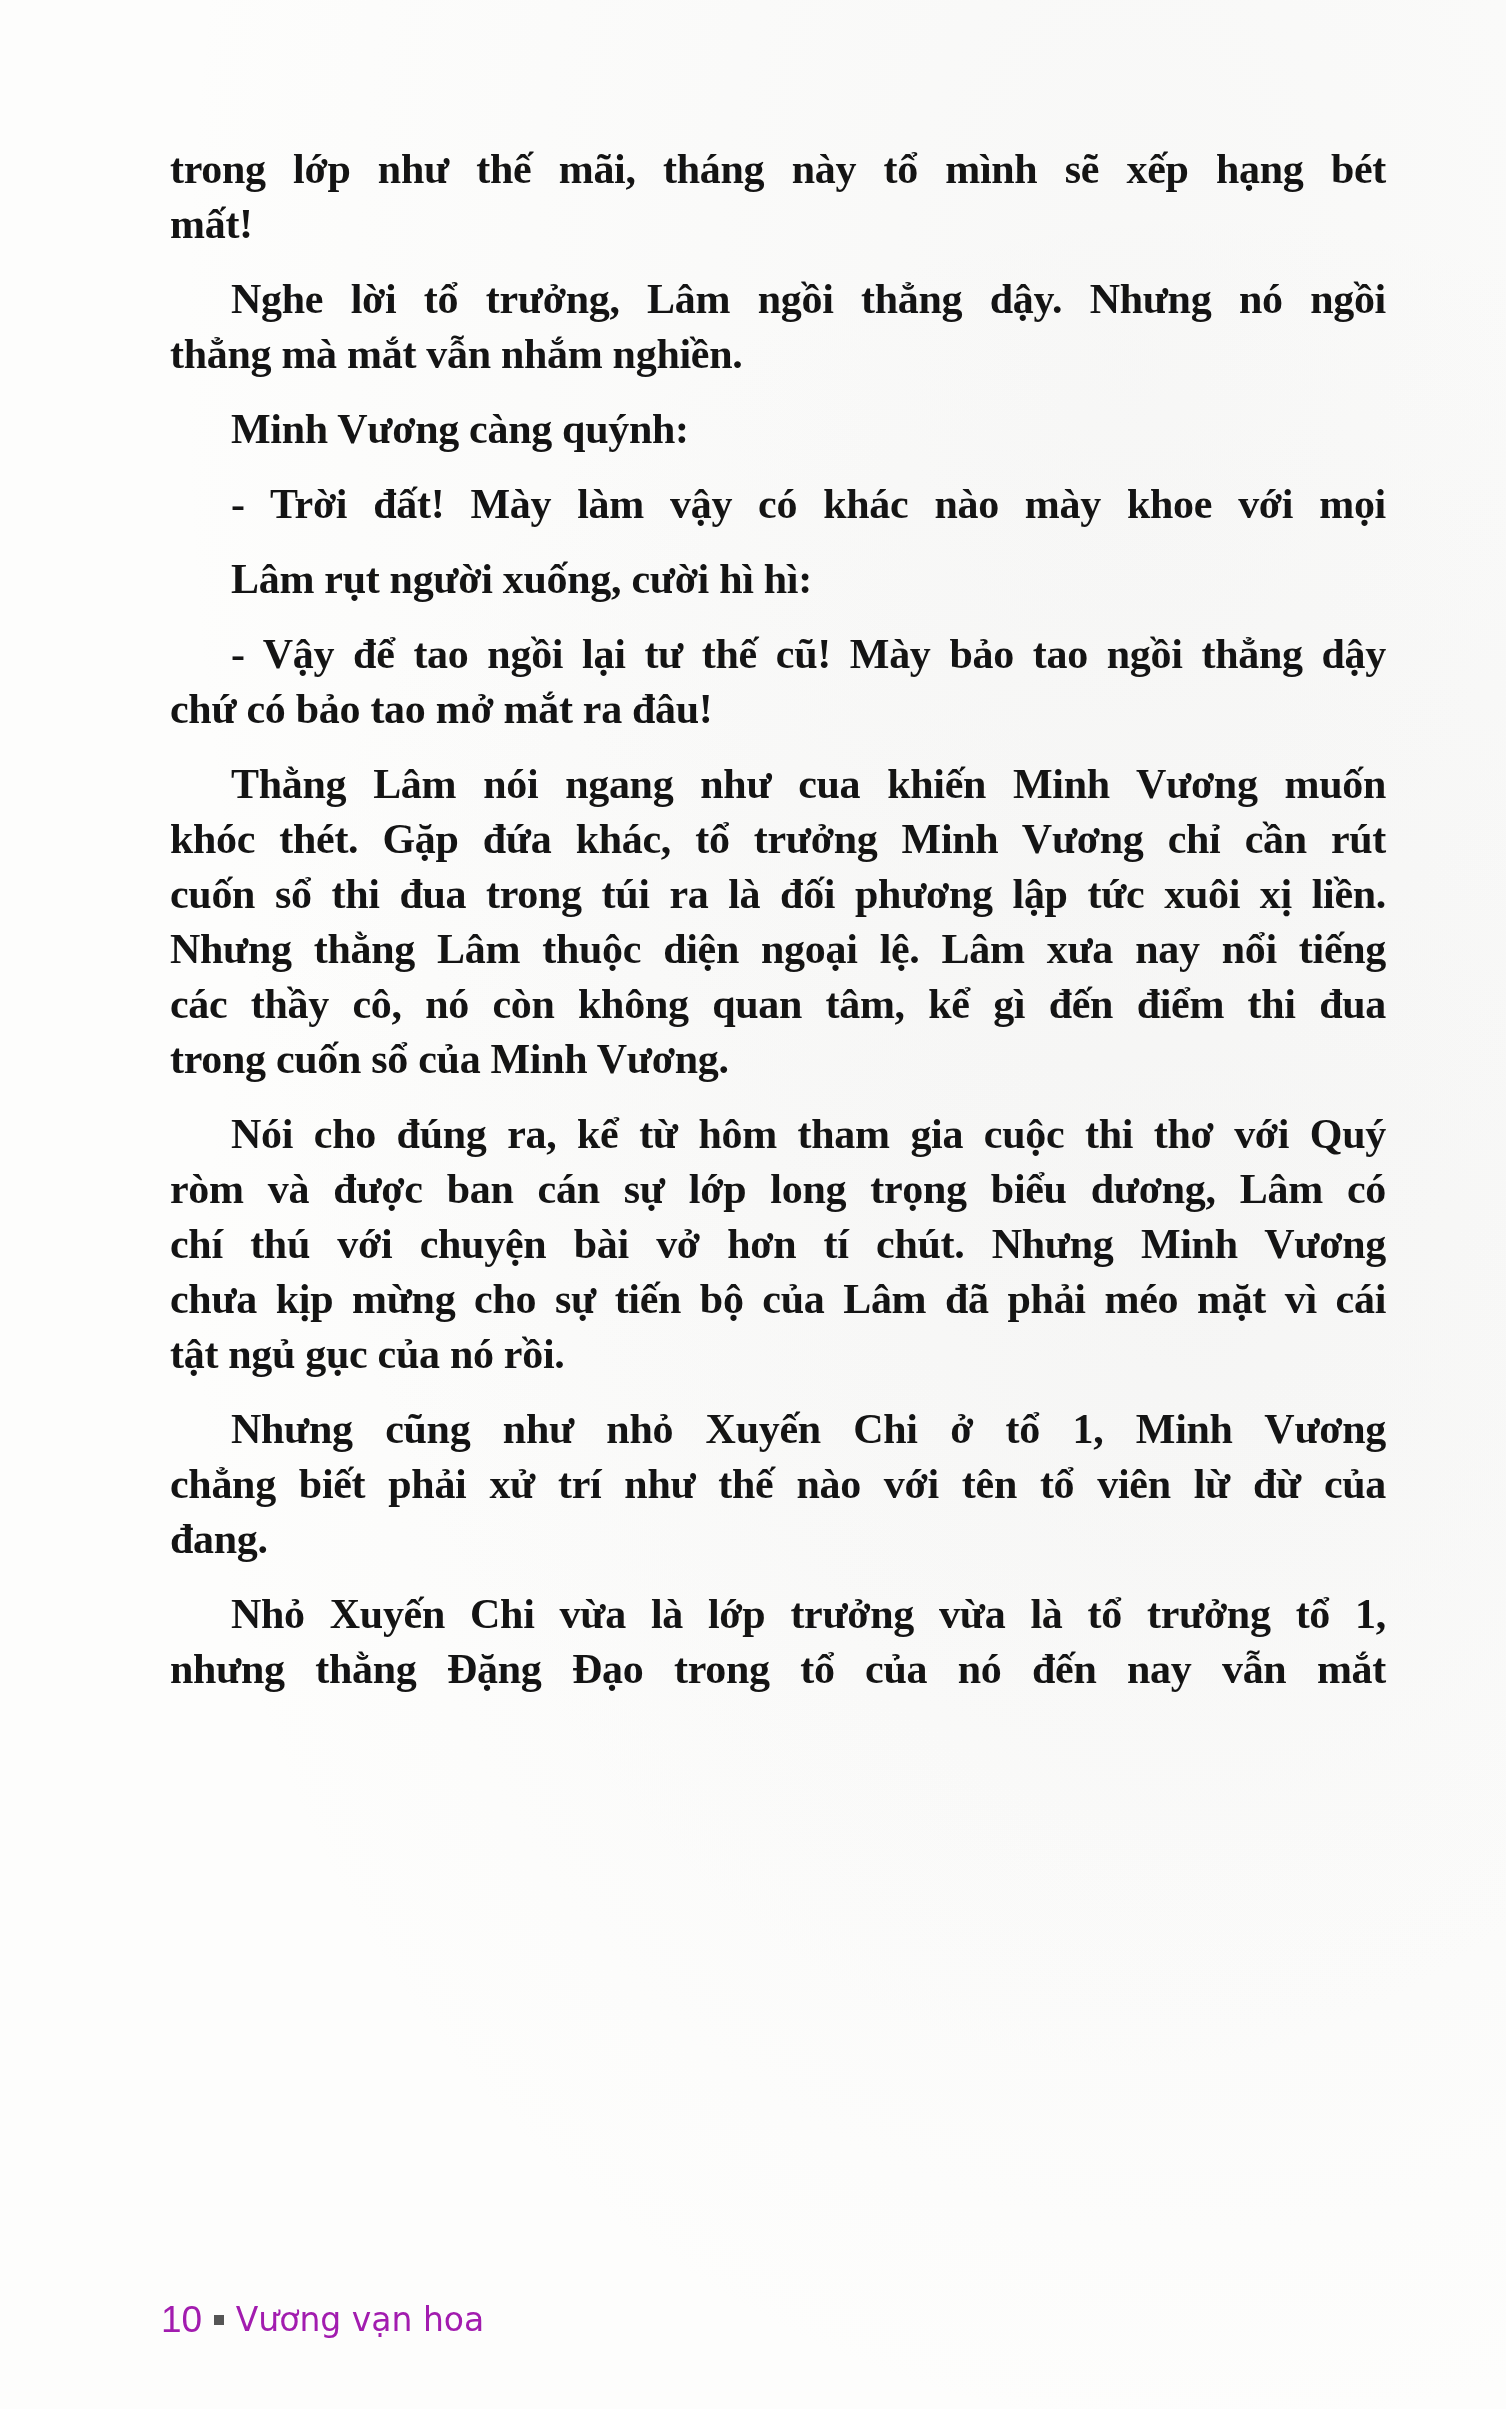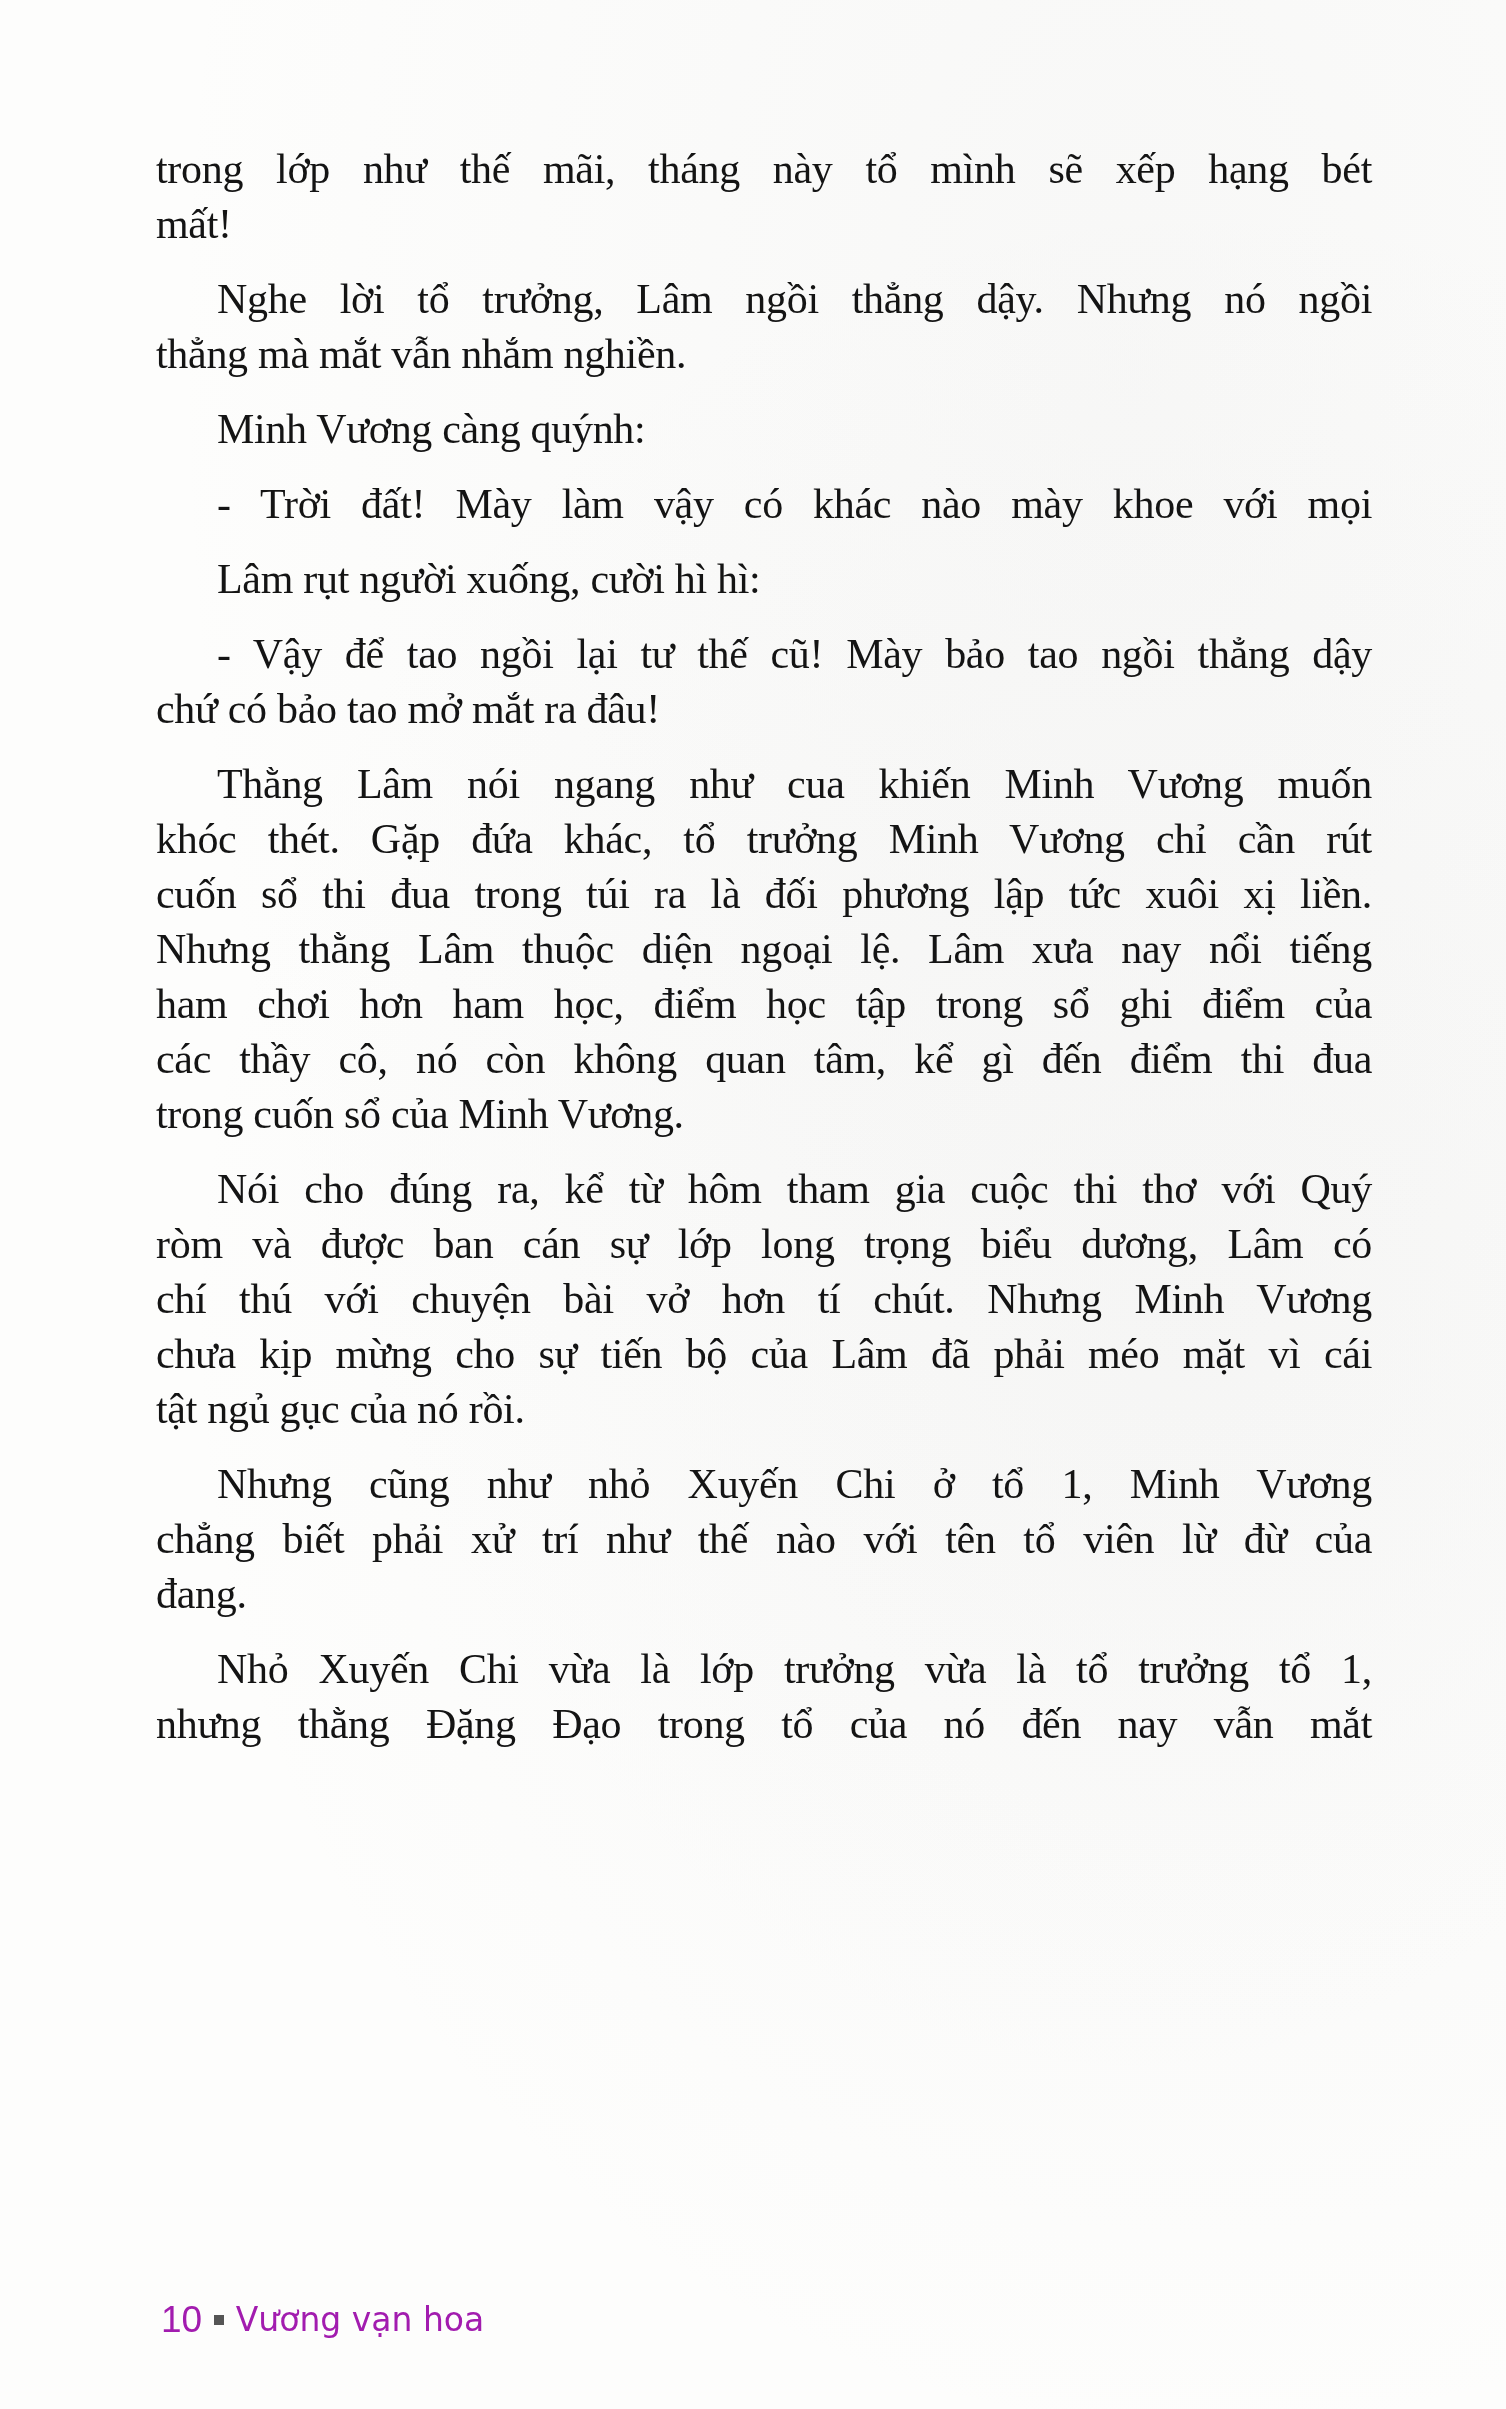--- a/index.html
+++ b/index.html
@@ -15,23 +15,24 @@
   .bleed {
     position: absolute;
     inset: 0;
     background:
       radial-gradient(ellipse at 75% 15%, rgba(200,200,200,0.10), transparent 60%),
       radial-gradient(ellipse at 80% 55%, rgba(200,200,200,0.10), transparent 60%);
     pointer-events: none;
   }
   .page {
     position: absolute;
-    left: 156px;
+    left: 170px;
     top: 142px;
     width: 1216px;
+    font-weight: bold;
   }
   .para { margin: 0 0 20px 0; }
   .line {
     font-size: 42px;
     line-height: 55px;
     height: 55px;
     white-space: nowrap;
     text-align: justify;
     text-align-last: justify;
     letter-spacing: -0.3px;
@@ -86,21 +87,20 @@
     </div>
     <div class="para">
       <div class="line indent">- Vậy để tao ngồi lại tư thế cũ! Mày bảo tao ngồi thẳng dậy</div>
       <div class="line last">chứ có bảo tao mở mắt ra đâu!</div>
     </div>
     <div class="para">
       <div class="line indent">Thằng Lâm nói ngang như cua khiến Minh Vương muốn</div>
       <div class="line">khóc thét. Gặp đứa khác, tổ trưởng Minh Vương chỉ cần rút</div>
       <div class="line">cuốn sổ thi đua trong túi ra là đối phương lập tức xuôi xị liền.</div>
       <div class="line">Nhưng thằng Lâm thuộc diện ngoại lệ. Lâm xưa nay nổi tiếng</div>
-      <div class="line">ham chơi hơn ham học, điểm học tập trong sổ ghi điểm của</div>
       <div class="line">các thầy cô, nó còn không quan tâm, kể gì đến điểm thi đua</div>
       <div class="line last">trong cuốn sổ của Minh Vương.</div>
     </div>
     <div class="para">
       <div class="line indent">Nói cho đúng ra, kể từ hôm tham gia cuộc thi thơ với Quý</div>
       <div class="line">ròm và được ban cán sự lớp long trọng biểu dương, Lâm có</div>
       <div class="line">chí thú với chuyện bài vở hơn tí chút. Nhưng Minh Vương</div>
       <div class="line">chưa kịp mừng cho sự tiến bộ của Lâm đã phải méo mặt vì cái</div>
       <div class="line last">tật ngủ gục của nó rồi.</div>
     </div>

